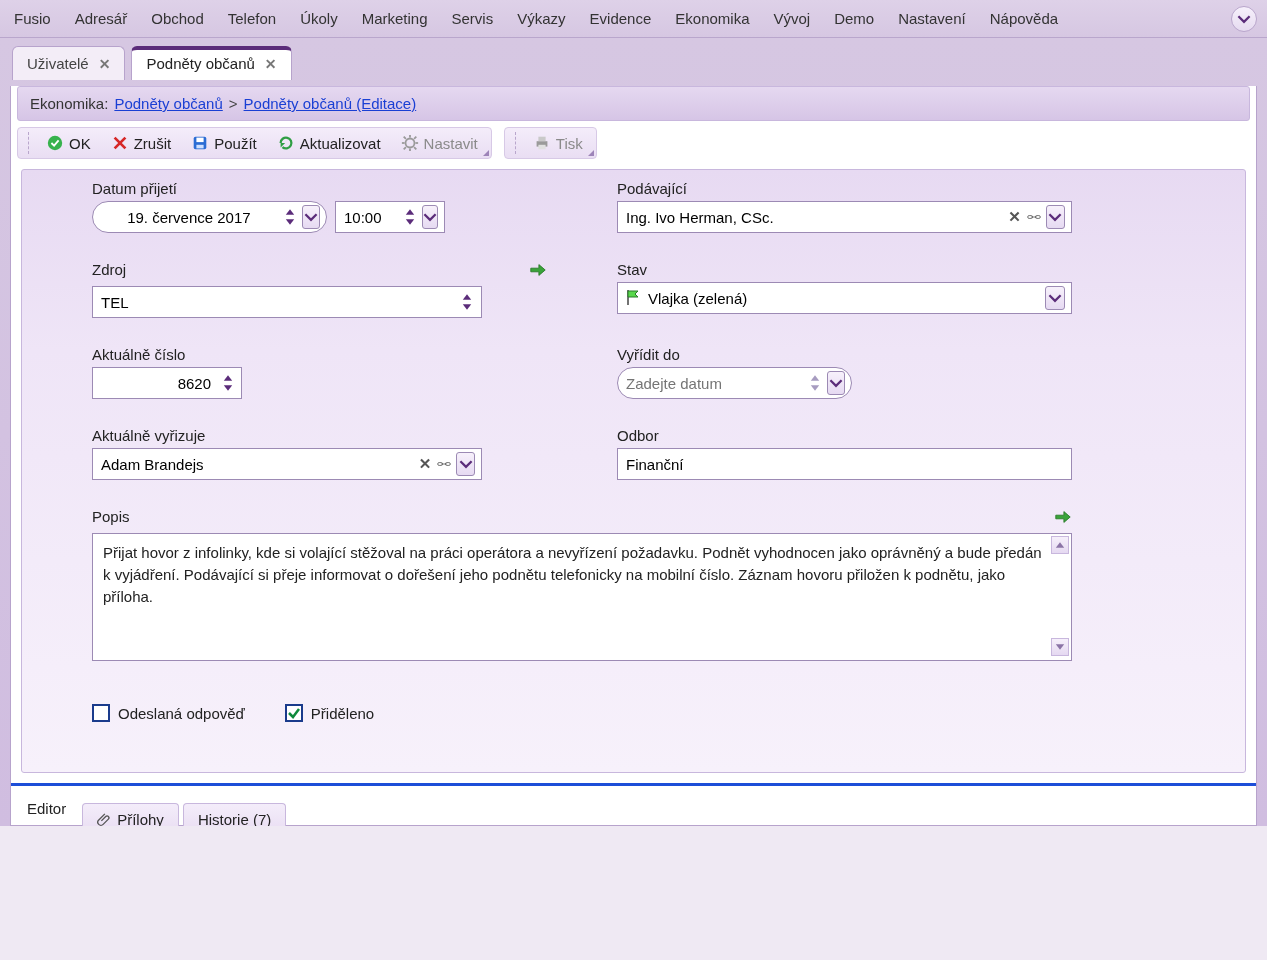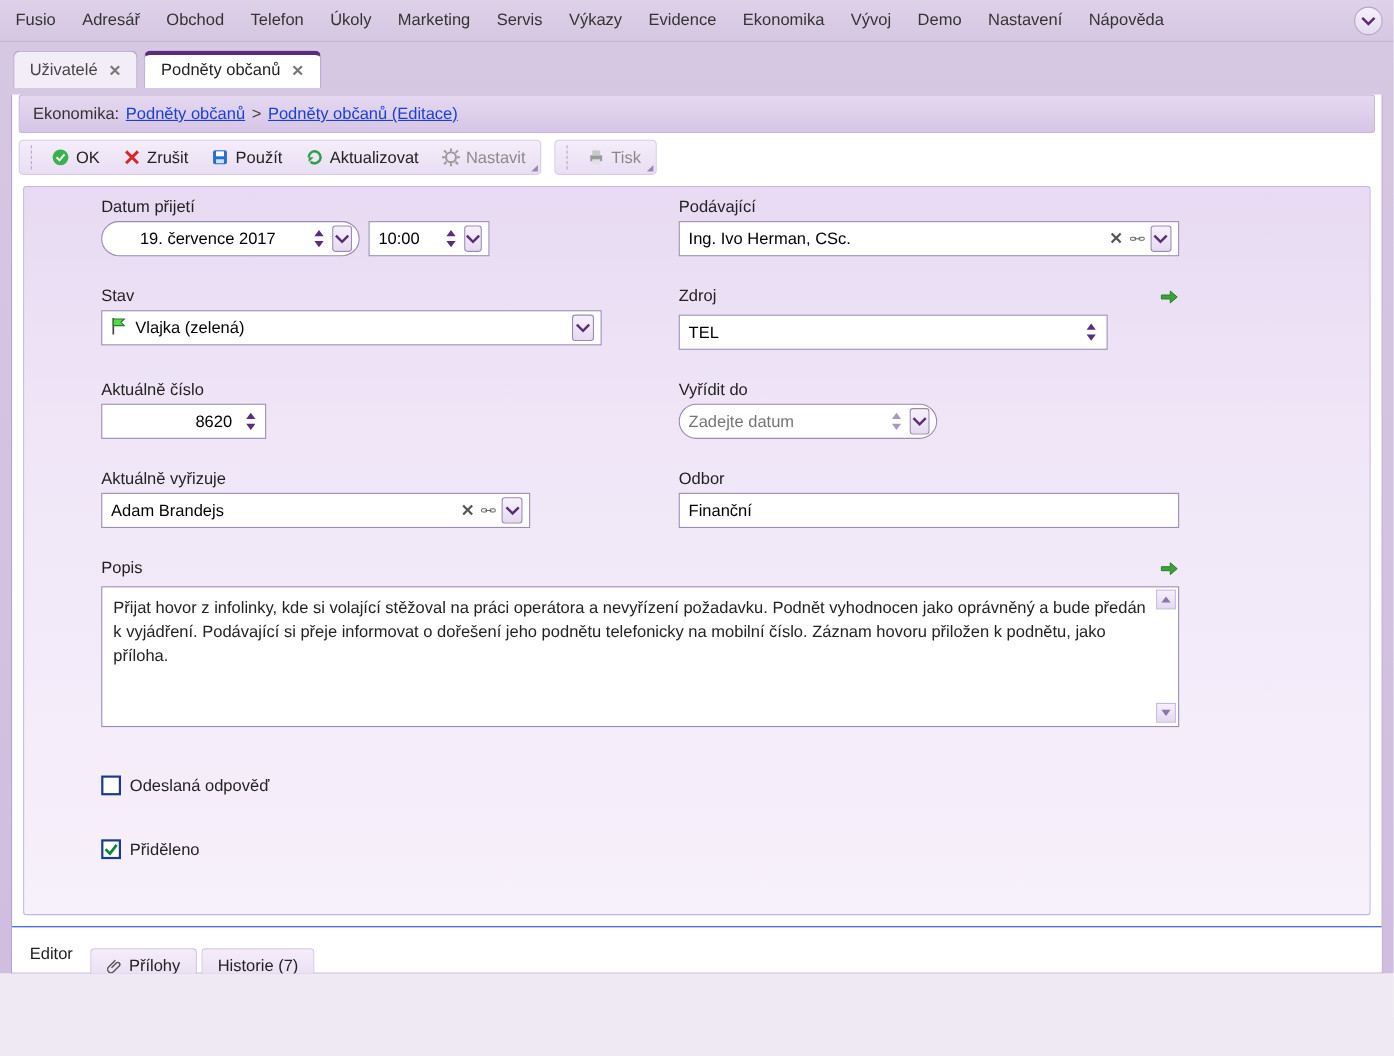--- a/index.html
+++ b/index.html
@@ -189,34 +189,34 @@
     position: absolute; right: 3px;
     width: 18px; height: 18px;
     display:flex;align-items:center;justify-content:center;
     background: linear-gradient(#f6f0fb,#e5d9f1);
     border: 1px solid #c8b7dd;
   }
   .ta-scroll-up { top: 3px; }
   .ta-scroll-down { bottom: 8px; }
 
   .checks {
-    display: flex; gap: 40px; margin-top: 40px; flex-direction: column;
+    display: flex; gap: 40px; margin-top: 40px;
   }
   .check { display: flex; align-items: center; gap: 8px; }
   .check-box {
     width: 18px; height: 18px;
     border: 2px solid #1a3b8c;
     background: #fff;
     display: flex; align-items: center; justify-content: center;
   }
 
   
   .bottom-tabs {
     display: flex; align-items: flex-end;
-    border-top: 1px solid #1d4ed8;
+    border-top: 3px solid #1d4ed8;
     padding: 0 10px;
     background: #fff;
     height: 42px;
   }
   .btab {
     padding: 7px 14px;
     border: 1px solid #c8b7dd;
     border-bottom: none;
     background: linear-gradient(#f4edfa,#e8dcf2);
     border-top-left-radius: 4px;
@@ -404,56 +404,56 @@
             </span>
             <span class="drop-btn">
                 <svg class="mini-icon" viewBox="0 0 10 10">
                   <path d="M1 3 L5 7 L9 3" fill="none" stroke="#5b2c7a" stroke-width="1.6"></path>
                 </svg>
               </span>
           </div>
         </div>
 
         <div>
+          <div class="label-row">
+            <span class="field-label">Zdroj</span>
+            <span class="green-arrow"><svg viewBox="0 0 20 16">
+                  <path d="M2 6 H11 V2 L18 8 L11 14 V10 H2 Z" fill="#3aa33a" stroke="#2a7a2a"></path>
+                </svg></span>
+          </div>
+          <div class="ctrl short-spin">
+            <input type="text" value="TEL" style="">
+            <div class="spinner">
+              <div class="sp-btn">
+                  <svg class="mini-icon" viewBox="0 0 10 10">
+                    <path d="M2 7 L5 3 L8 7 Z" fill="#5b2c7a"></path>
+                  </svg>
+                </div>
+              <div class="sp-btn">
+                  <svg class="mini-icon" viewBox="0 0 10 10">
+                    <path d="M2 3 L5 7 L8 3 Z" fill="#5b2c7a"></path>
+                  </svg>
+                </div>
+            </div>
+          </div>
+        </div>
+
+        <div>
           <div class="field-label">Stav</div>
           <div class="ctrl combo">
             <span class="flag-ico"><svg viewBox="0 0 18 18">
                   <line x1="4" y1="2" x2="4" y2="17" stroke="#444" stroke-width="1.5"></line>
                   <path d="M4 3 H14 L11 6 L14 9 H4 Z" fill="#58d84b" stroke="#2a7a2a"></path>
                 </svg></span>
             <input type="text" style="margin-left: 4px;" value="Vlajka (zelená)">
             <span class="drop-btn">
                 <svg class="mini-icon" viewBox="0 0 10 10">
                   <path d="M1 3 L5 7 L9 3" fill="none" stroke="#5b2c7a" stroke-width="1.6"></path>
                 </svg>
               </span>
-          </div>
-        </div>
-
-        <div>
-          <div class="label-row">
-            <span class="field-label">Zdroj</span>
-            <span class="green-arrow"><svg viewBox="0 0 20 16">
-                  <path d="M2 6 H11 V2 L18 8 L11 14 V10 H2 Z" fill="#3aa33a" stroke="#2a7a2a"></path>
-                </svg></span>
-          </div>
-          <div class="ctrl short-spin">
-            <input type="text" value="TEL" style="">
-            <div class="spinner">
-              <div class="sp-btn">
-                  <svg class="mini-icon" viewBox="0 0 10 10">
-                    <path d="M2 7 L5 3 L8 7 Z" fill="#5b2c7a"></path>
-                  </svg>
-                </div>
-              <div class="sp-btn">
-                  <svg class="mini-icon" viewBox="0 0 10 10">
-                    <path d="M2 3 L5 7 L8 3 Z" fill="#5b2c7a"></path>
-                  </svg>
-                </div>
-            </div>
           </div>
         </div>
 
         <div>
           <div class="field-label">Aktuálně číslo</div>
           <div class="ctrl num text-right">
             <input type="text" value="8620" style="">
             <div class="spinner">
               <div class="sp-btn">
                   <svg class="mini-icon" viewBox="0 0 10 10">

